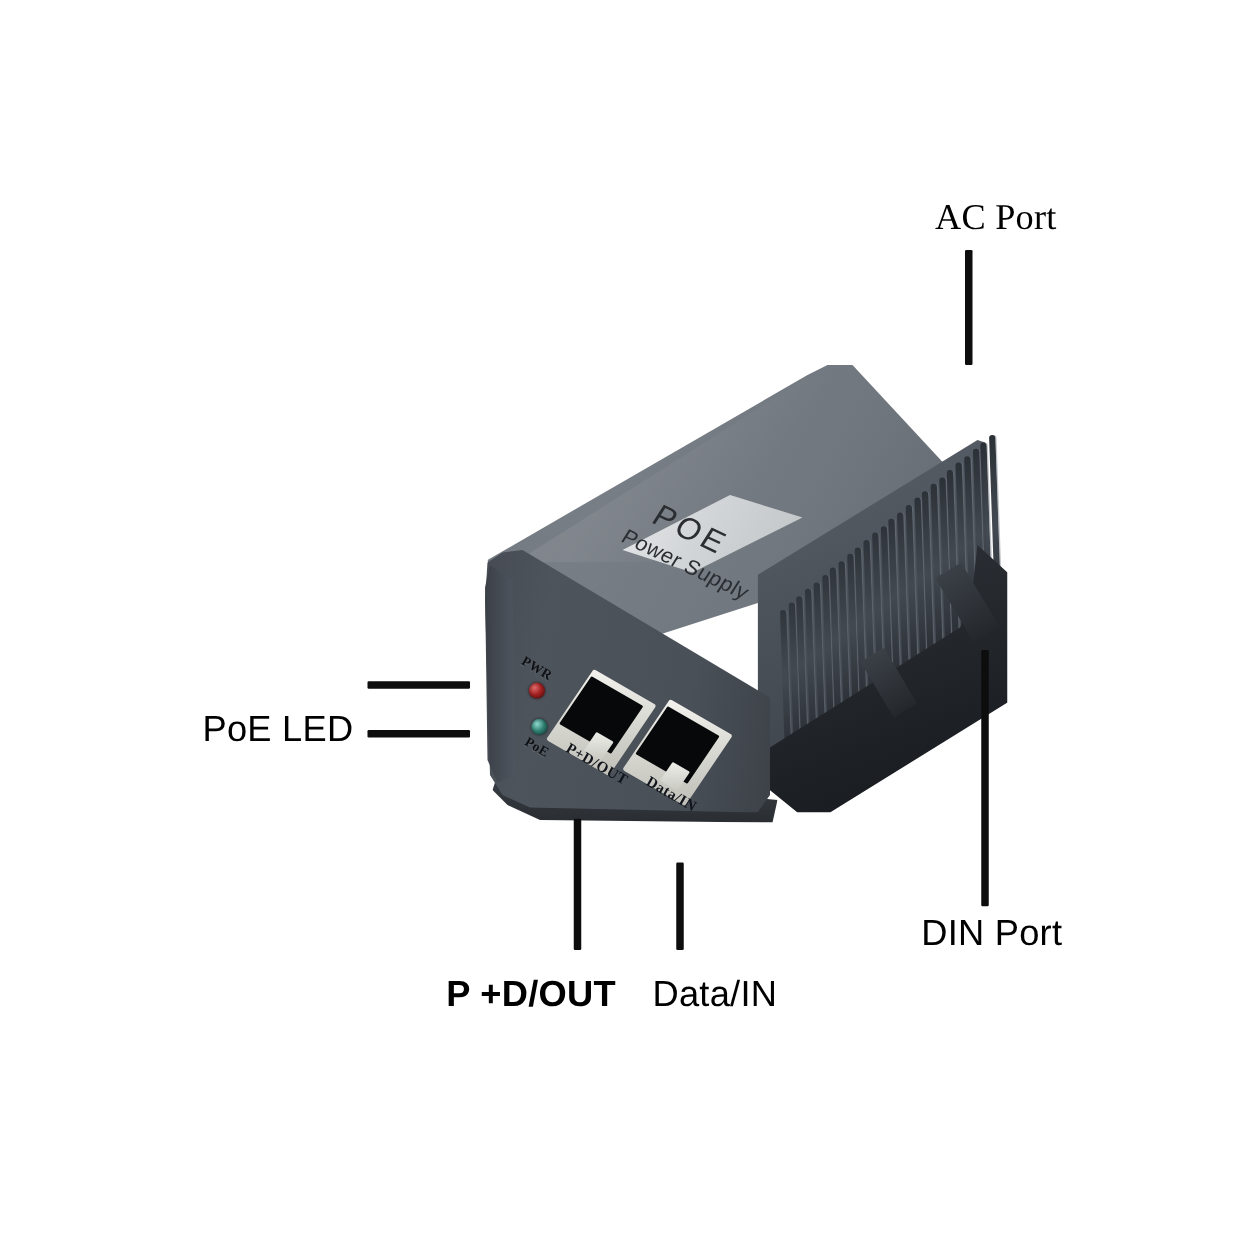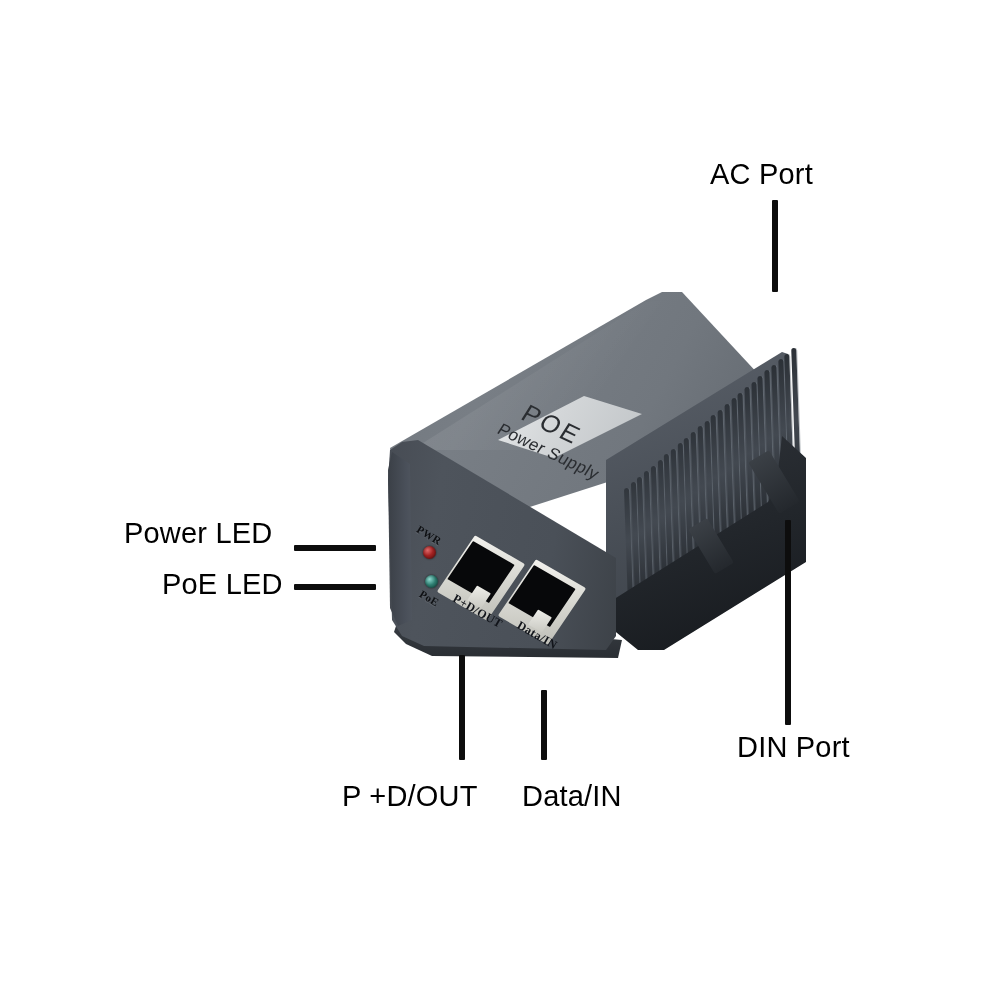--- a/index.html
+++ b/index.html
@@ -345,31 +345,30 @@
     <div class="port-notch" style="left:471px; top:588px; width:16px; height:18px; transform:rotate(30deg) skewX(-4deg);"></div>
     <div class="port-caption" style="left:450px; top:604px; transform:rotate(30deg);">P+D/OUT</div>
 
     <div class="port-bezel" style="left:513px; top:568px; width:58px; height:68px; transform:rotate(30deg) skewX(-4deg);"></div>
     <div class="port-window" style="left:518px; top:573px; width:48px; height:46px; transform:rotate(30deg) skewX(-4deg);"></div>
     <div class="port-notch" style="left:532px; top:612px; width:16px; height:18px; transform:rotate(30deg) skewX(-4deg);"></div>
     <div class="port-caption" style="left:515px; top:628px; transform:rotate(30deg);">Data/IN</div>
 
   </div>
 
-  <div class="callout" style="left:710px; top:160px;">AC Port</div>
+  <div class="callout" style="left:748px; top:160px;font-family:Liberation Serif, serif;">AC Port</div>
   <div class="leader v" style="left:772px; top:200px; height:92px;"></div>
 
-  <div class="callout" style="left:124px; top:519px;">Power LED</div>
   <div class="leader h" style="left:294px; top:545px; width:82px;"></div>
 
   <div class="callout" style="left:162px; top:570px;">PoE LED</div>
   <div class="leader h" style="left:294px; top:584px; width:82px;"></div>
 
   <div class="leader v" style="left:785px; top:520px; height:205px;"></div>
   <div class="callout" style="left:737px; top:733px;">DIN Port</div>
 
   <div class="leader v" style="left:459px; top:655px; height:105px;"></div>
-  <div class="callout" style="left:342px; top:782px;">P +D/OUT</div>
+  <div class="callout" style="left:357px; top:782px;font-weight:bold;">P +D/OUT</div>
 
   <div class="leader v" style="left:541px; top:690px; height:70px;"></div>
   <div class="callout" style="left:522px; top:782px;">Data/IN</div>
 
 </div>
 
 </body></html>

